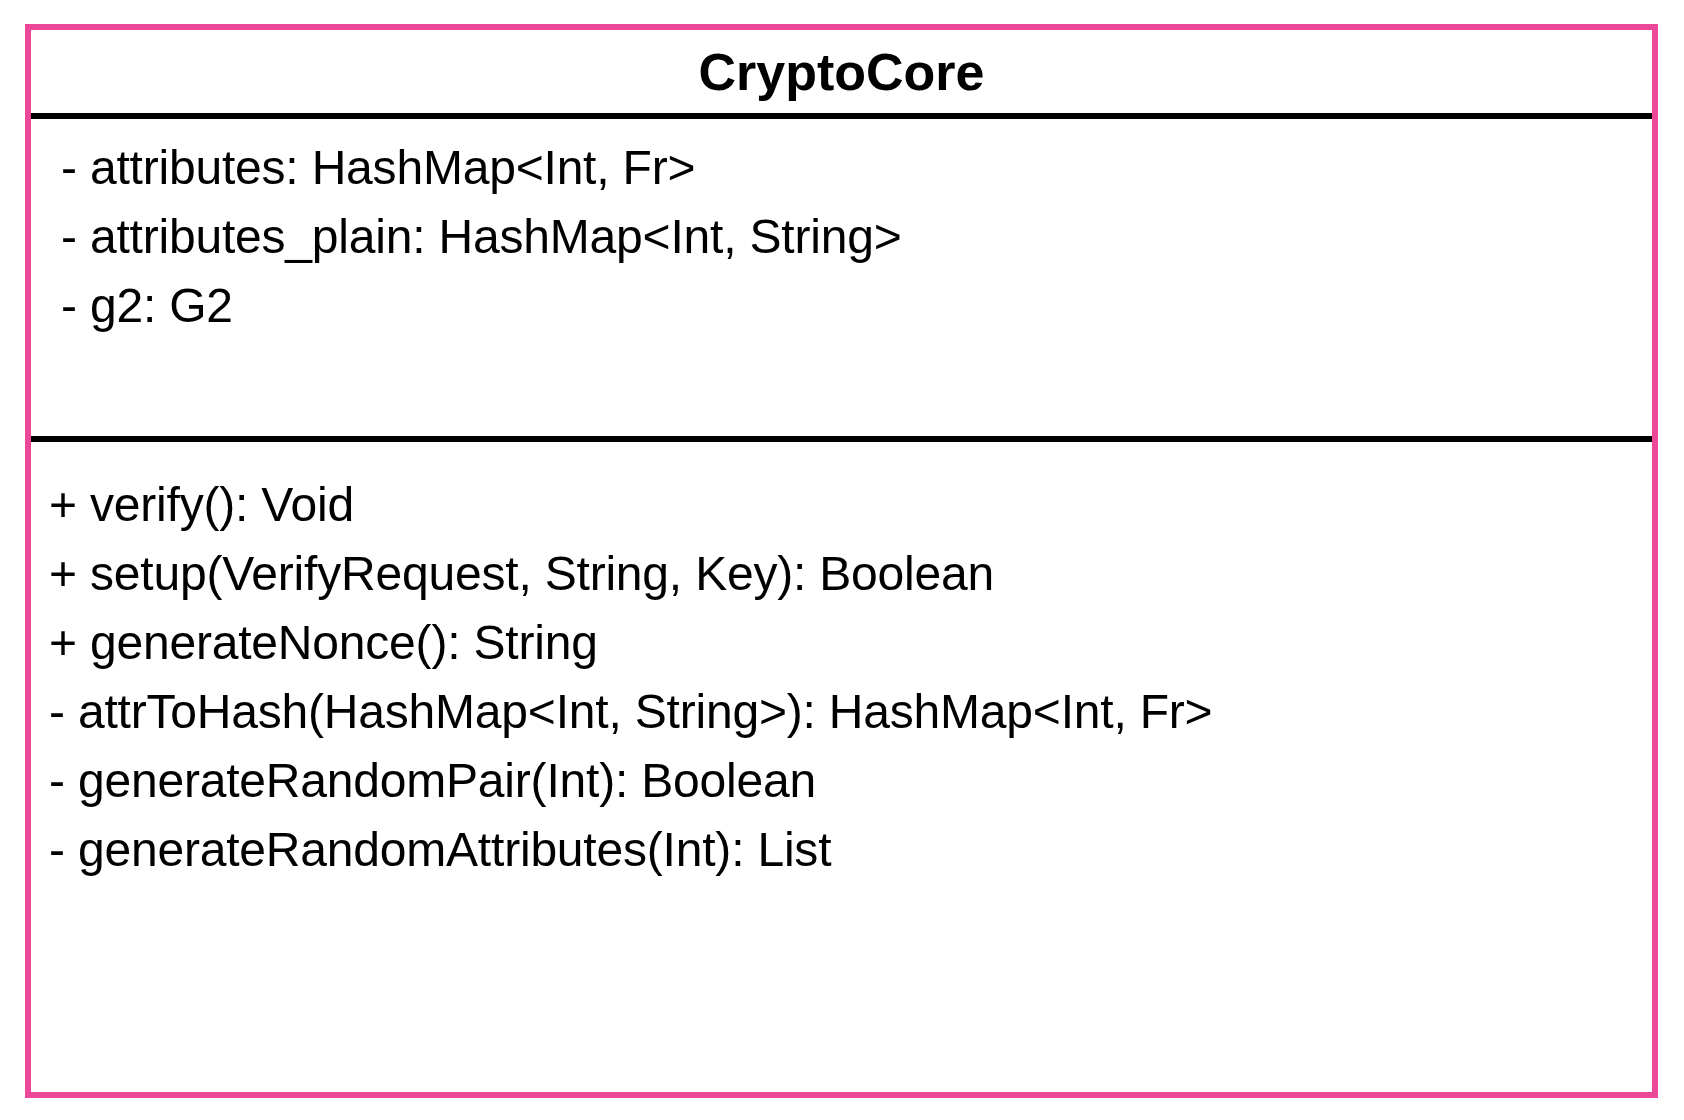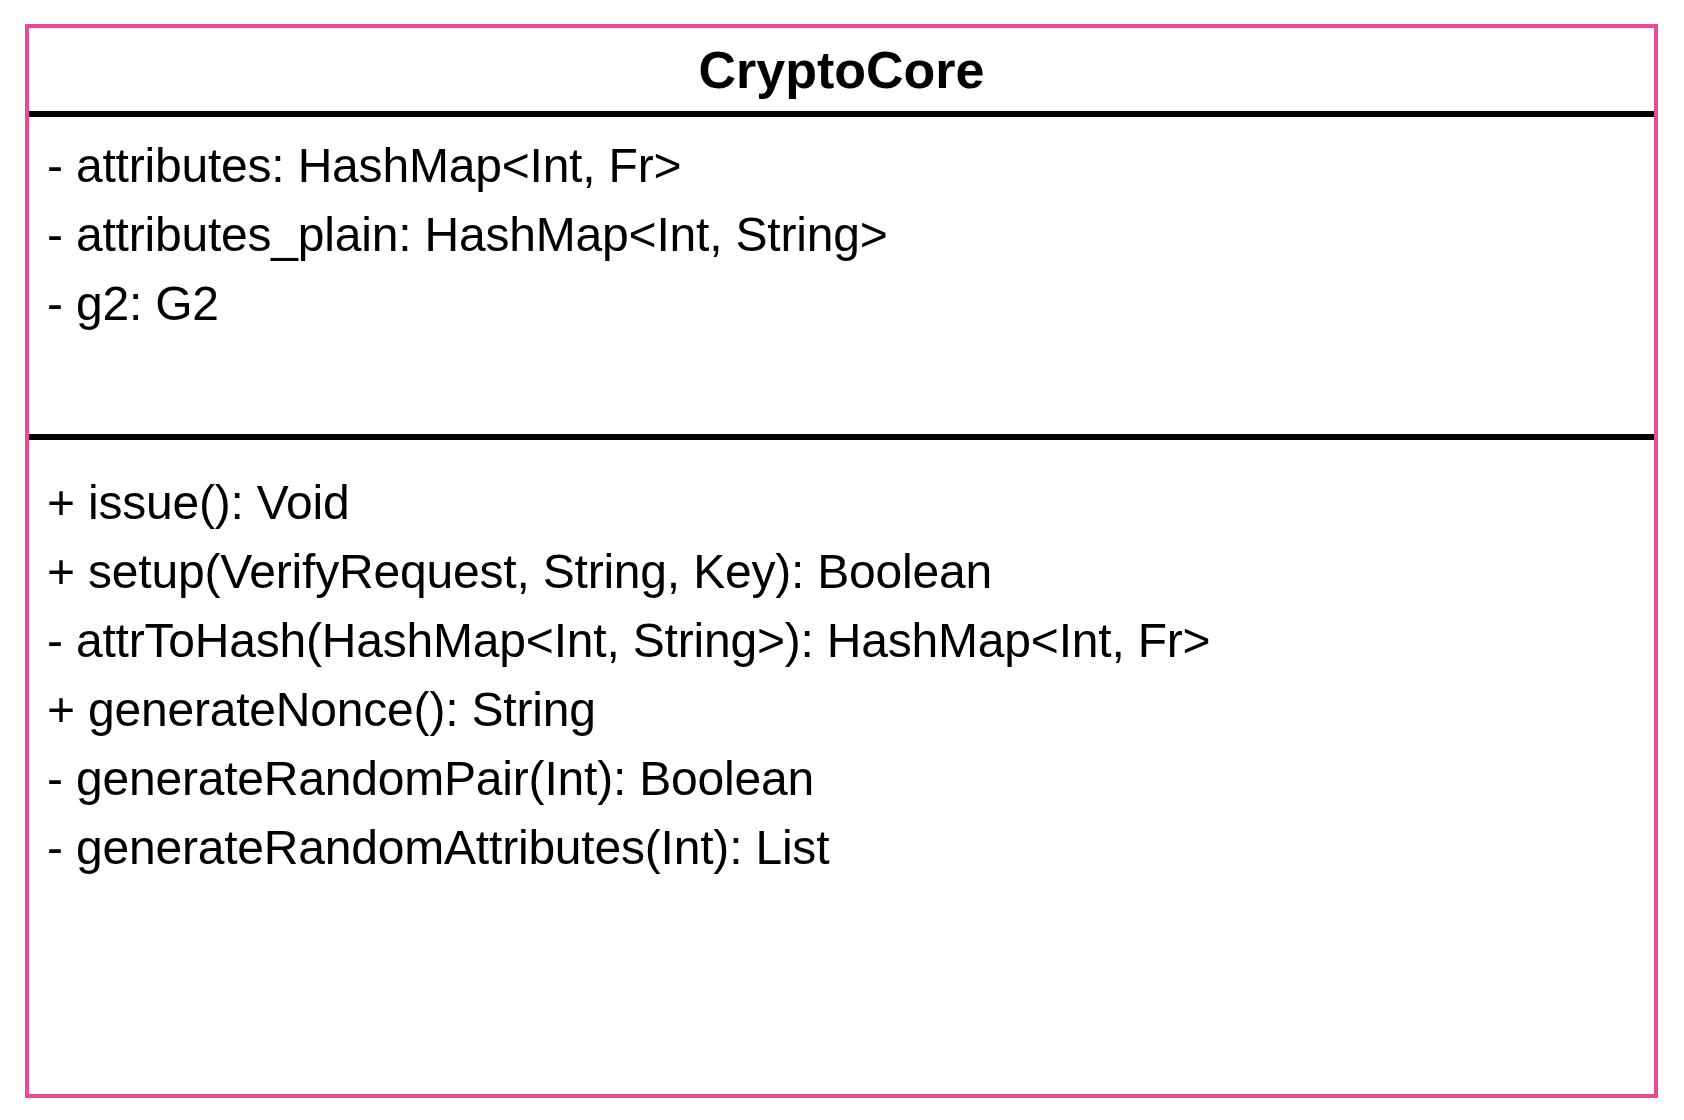--- a/index.html
+++ b/index.html
@@ -24,21 +24,21 @@
 
   
   .uml-class {
     position: absolute;
     left: 25px;
     top: 24px;
     width: 1633px;
     height: 1074px;
     box-sizing: border-box;
     background: #ffffff;
-    border: 4px solid #ec4899;
+    border: 6px solid #ec4899;
     display: flex;
     flex-direction: column;
   }
 
   
   .compartment-title {
     box-sizing: border-box;
     height: 89px;
     flex: 0 0 89px;
     border-bottom: 6px solid #000000;
@@ -54,21 +54,21 @@
     letter-spacing: 0px;
     white-space: nowrap;
   }
 
   
   .compartment-attributes {
     box-sizing: border-box;
     height: 323px;
     flex: 0 0 323px;
     border-bottom: 6px solid #000000;
-    padding: 14px 0 0 18px;
+    padding: 14px 0 0 30px;
     display: flex;
     flex-direction: column;
     justify-content: flex-start;
   }
 
   
   .compartment-operations {
     box-sizing: border-box;
     flex: 1 1 auto;
     padding: 28px 0 0 18px;
@@ -100,23 +100,23 @@
       <div class="class-name">CryptoCore</div>
     </div>
 
     <div class="compartment-attributes">
       <div class="member-line">- attributes: HashMap&lt;Int, Fr&gt;</div>
       <div class="member-line">- attributes_plain: HashMap&lt;Int, String&gt;</div>
       <div class="member-line">- g2: G2</div>
     </div>
 
     <div class="compartment-operations">
-      <div class="member-line">+ issue(): Void</div>
+      <div class="member-line">+ verify(): Void</div>
       <div class="member-line">+ setup(VerifyRequest, String, Key): Boolean</div>
+      <div class="member-line">+ generateNonce(): String</div>
       <div class="member-line">- attrToHash(HashMap&lt;Int, String&gt;): HashMap&lt;Int, Fr&gt;</div>
-      <div class="member-line">+ generateNonce(): String</div>
       <div class="member-line">- generateRandomPair(Int): Boolean</div>
       <div class="member-line">- generateRandomAttributes(Int): List</div>
     </div>
 
   </div>
 
 </div>
 
 </body></html>

